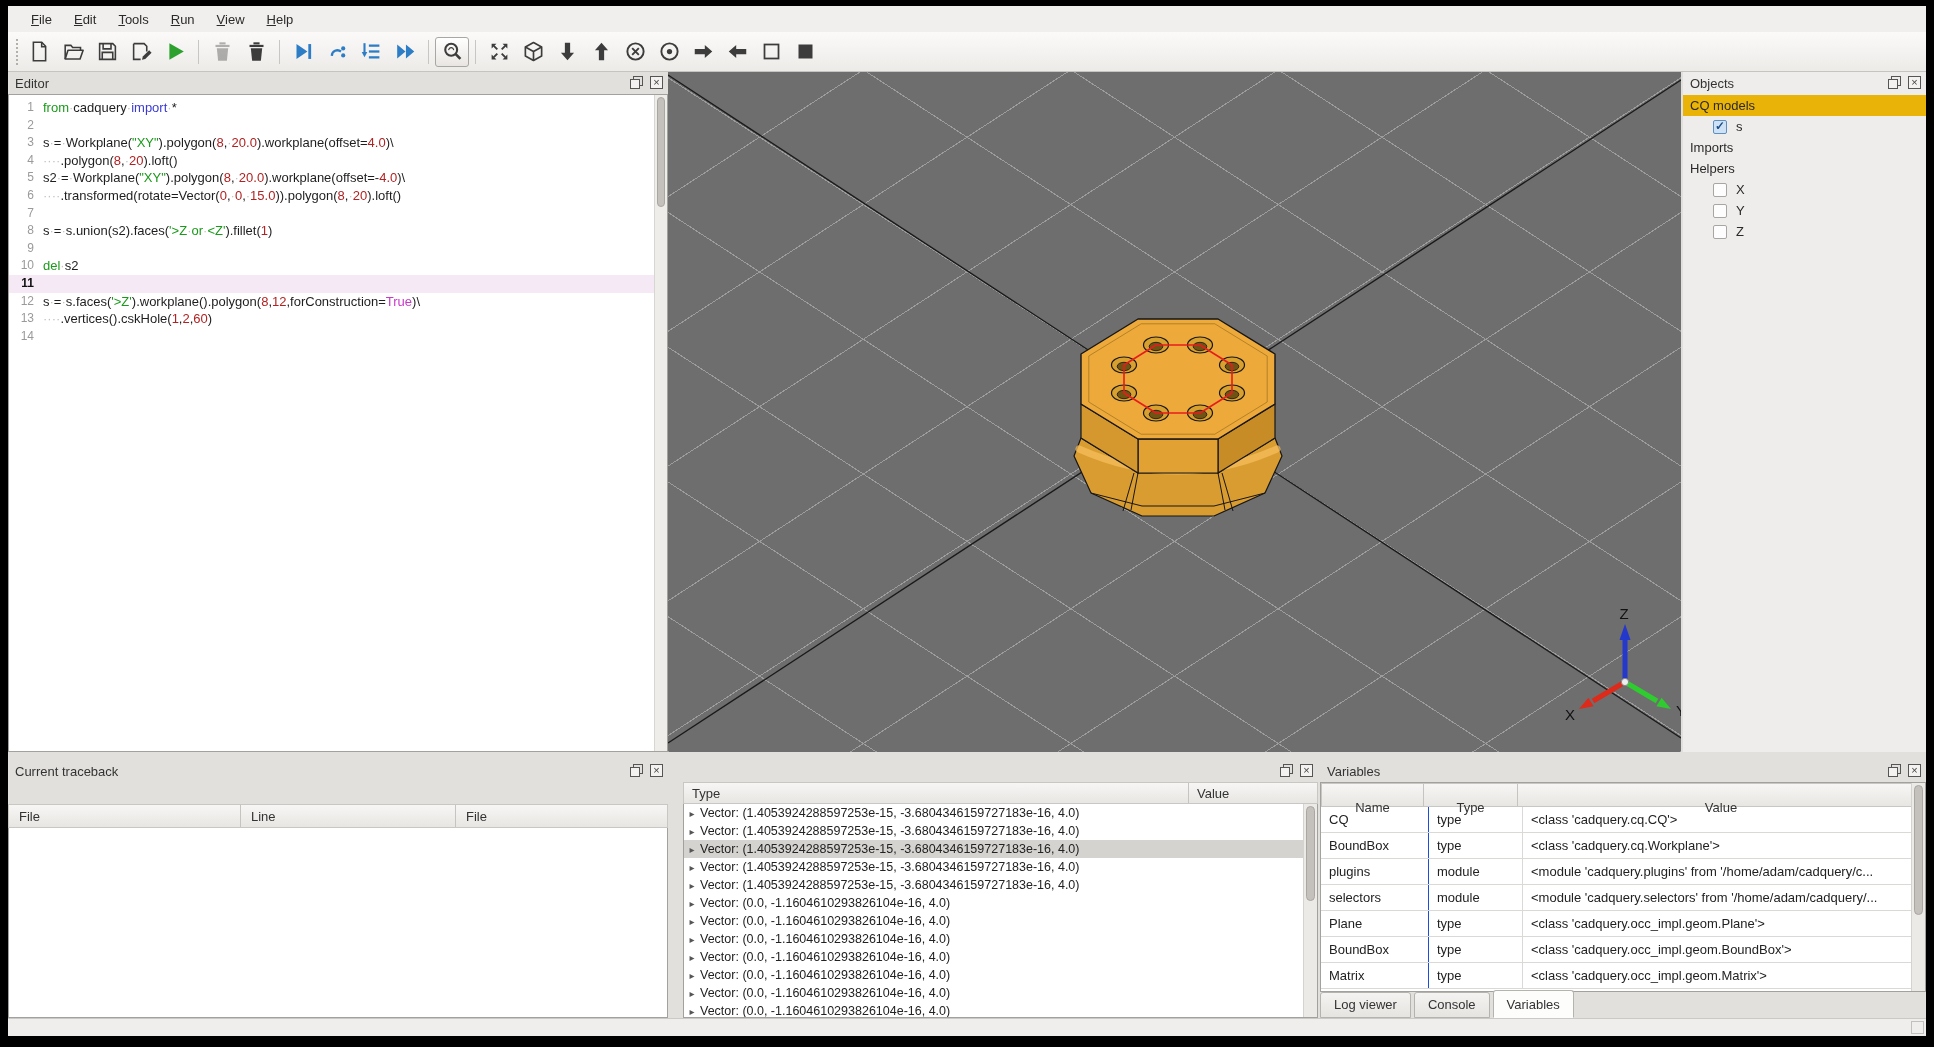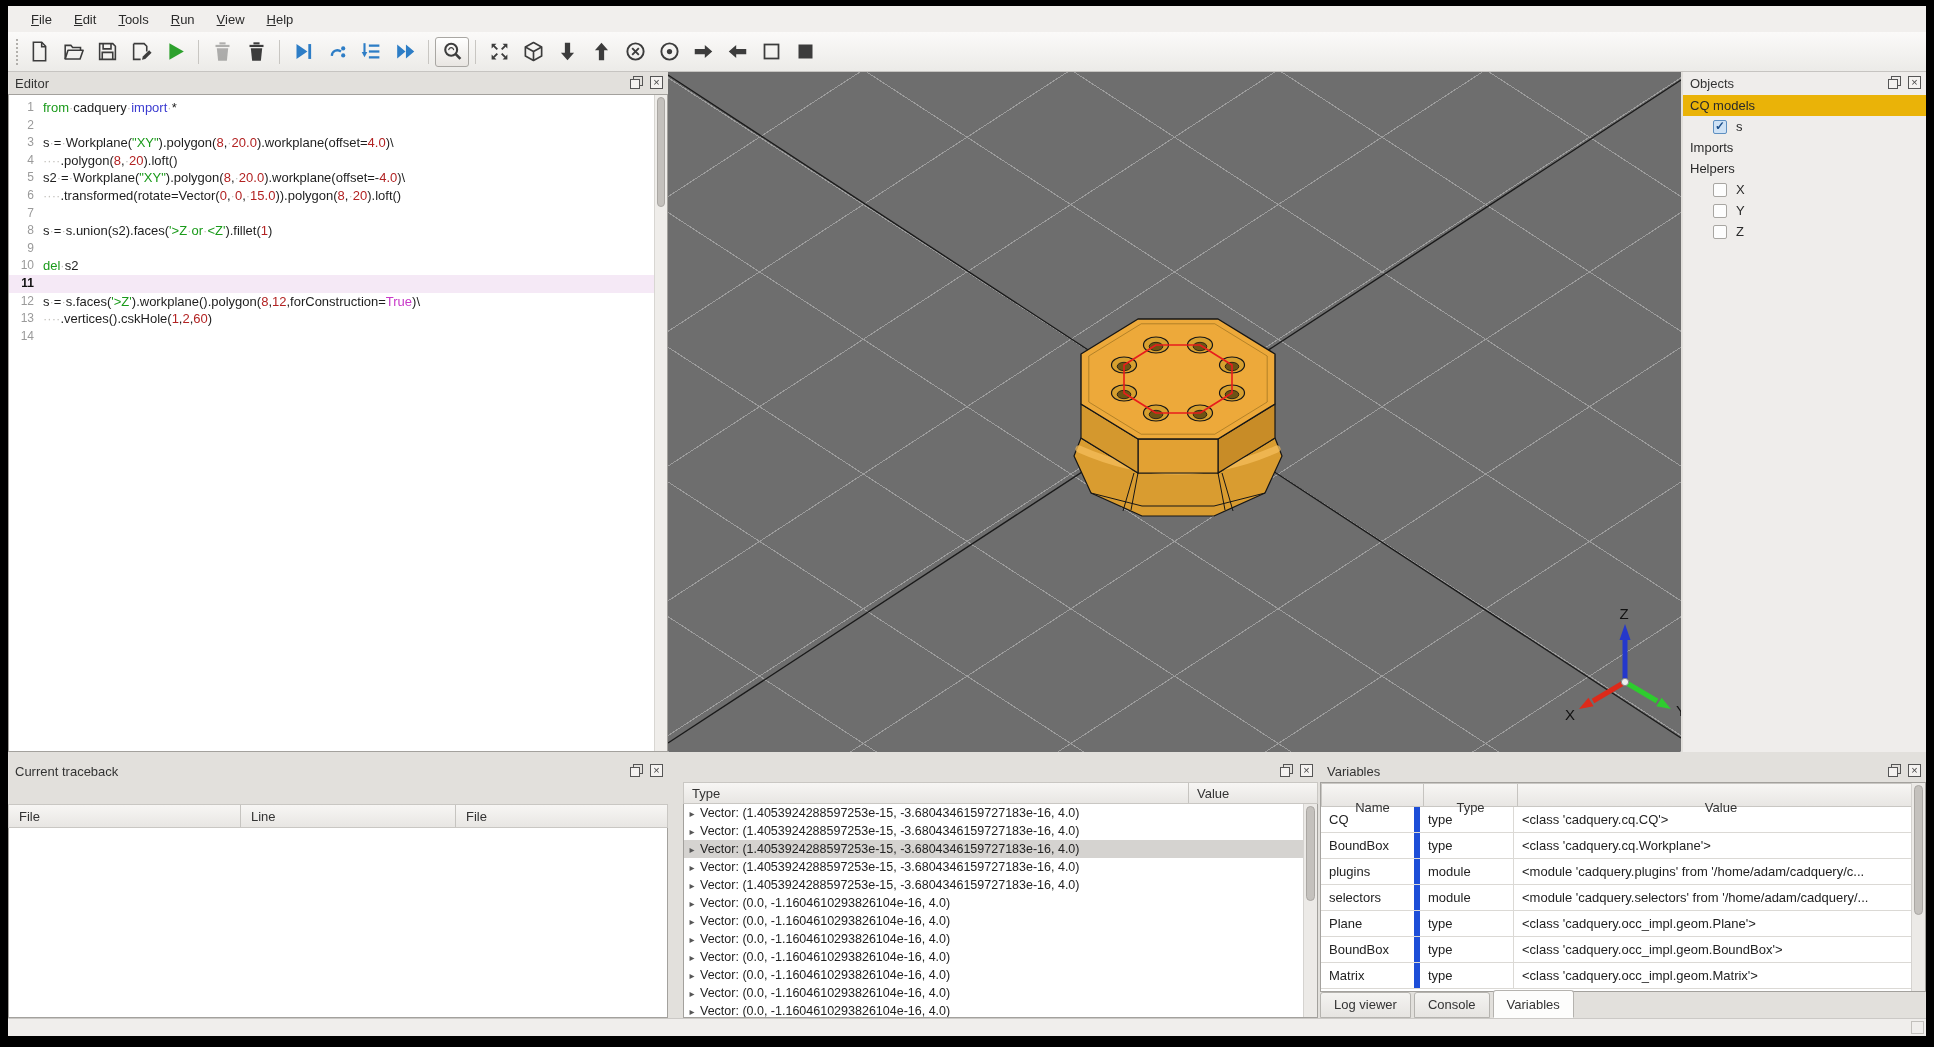--- a/index.html
+++ b/index.html
@@ -98,21 +98,21 @@
             border:1px solid #aaa7a3; }
 
   .variables-panel { position:absolute; left:1312px; top:754px; width:606px; height:258px; }
   .va-table { position:absolute; left:0; top:22px; right:0; height:210px; background:#fff;
               border:1px solid #a3a19d; overflow:hidden; }
   .va-header { height:24px; display:flex; font-size:13px; }
   .va-header .hcell { text-align:center; padding-top:16px; border-right:1px solid #c6c4c0; }
   .c-name { width:102px; flex:0 0 auto; } .c-type { width:94px; flex:0 0 auto; } .c-val { flex:1; }
   .vrow { height:26px; display:flex; font-size:13px; color:#222; border-bottom:1px solid #dbd9d5; }
   .vrow span { padding:5px 0 0 8px; overflow:hidden; white-space:nowrap; }
-  .vrow .vname { width:99px; flex:0 0 auto; border-right:6px solid #1d4ed8; }
+  .vrow .vname { width:108px; flex:0 0 auto; border-right:1px solid #1d4ed8; }
   .vrow .vtype { width:94px; flex:0 0 auto; border-right:1px solid #dbd9d5; }
   .vrow .vval { flex:1; }
   .va-scroll { top:22px; height:210px; bottom:auto; }
   .va-scroll .vthumb { top:2px; height:130px; }
   .in-scroll .vthumb { top:2px; height:95px; }
   .tabsrow { position:absolute; left:0; bottom:0; height:26px; display:flex; gap:3px; align-items:flex-end; }
   .tab { font-size:13px; color:#333; padding:4px 13px 5px; border:1px solid #b5b3af;
          background:linear-gradient(#f4f3f1,#e6e4e1); border-radius:3px 3px 0 0;text-align:center; }
   .tab.active { background:#fdfdfc; padding-top:6px; border-bottom:1px solid #fdfdfc; }
 

